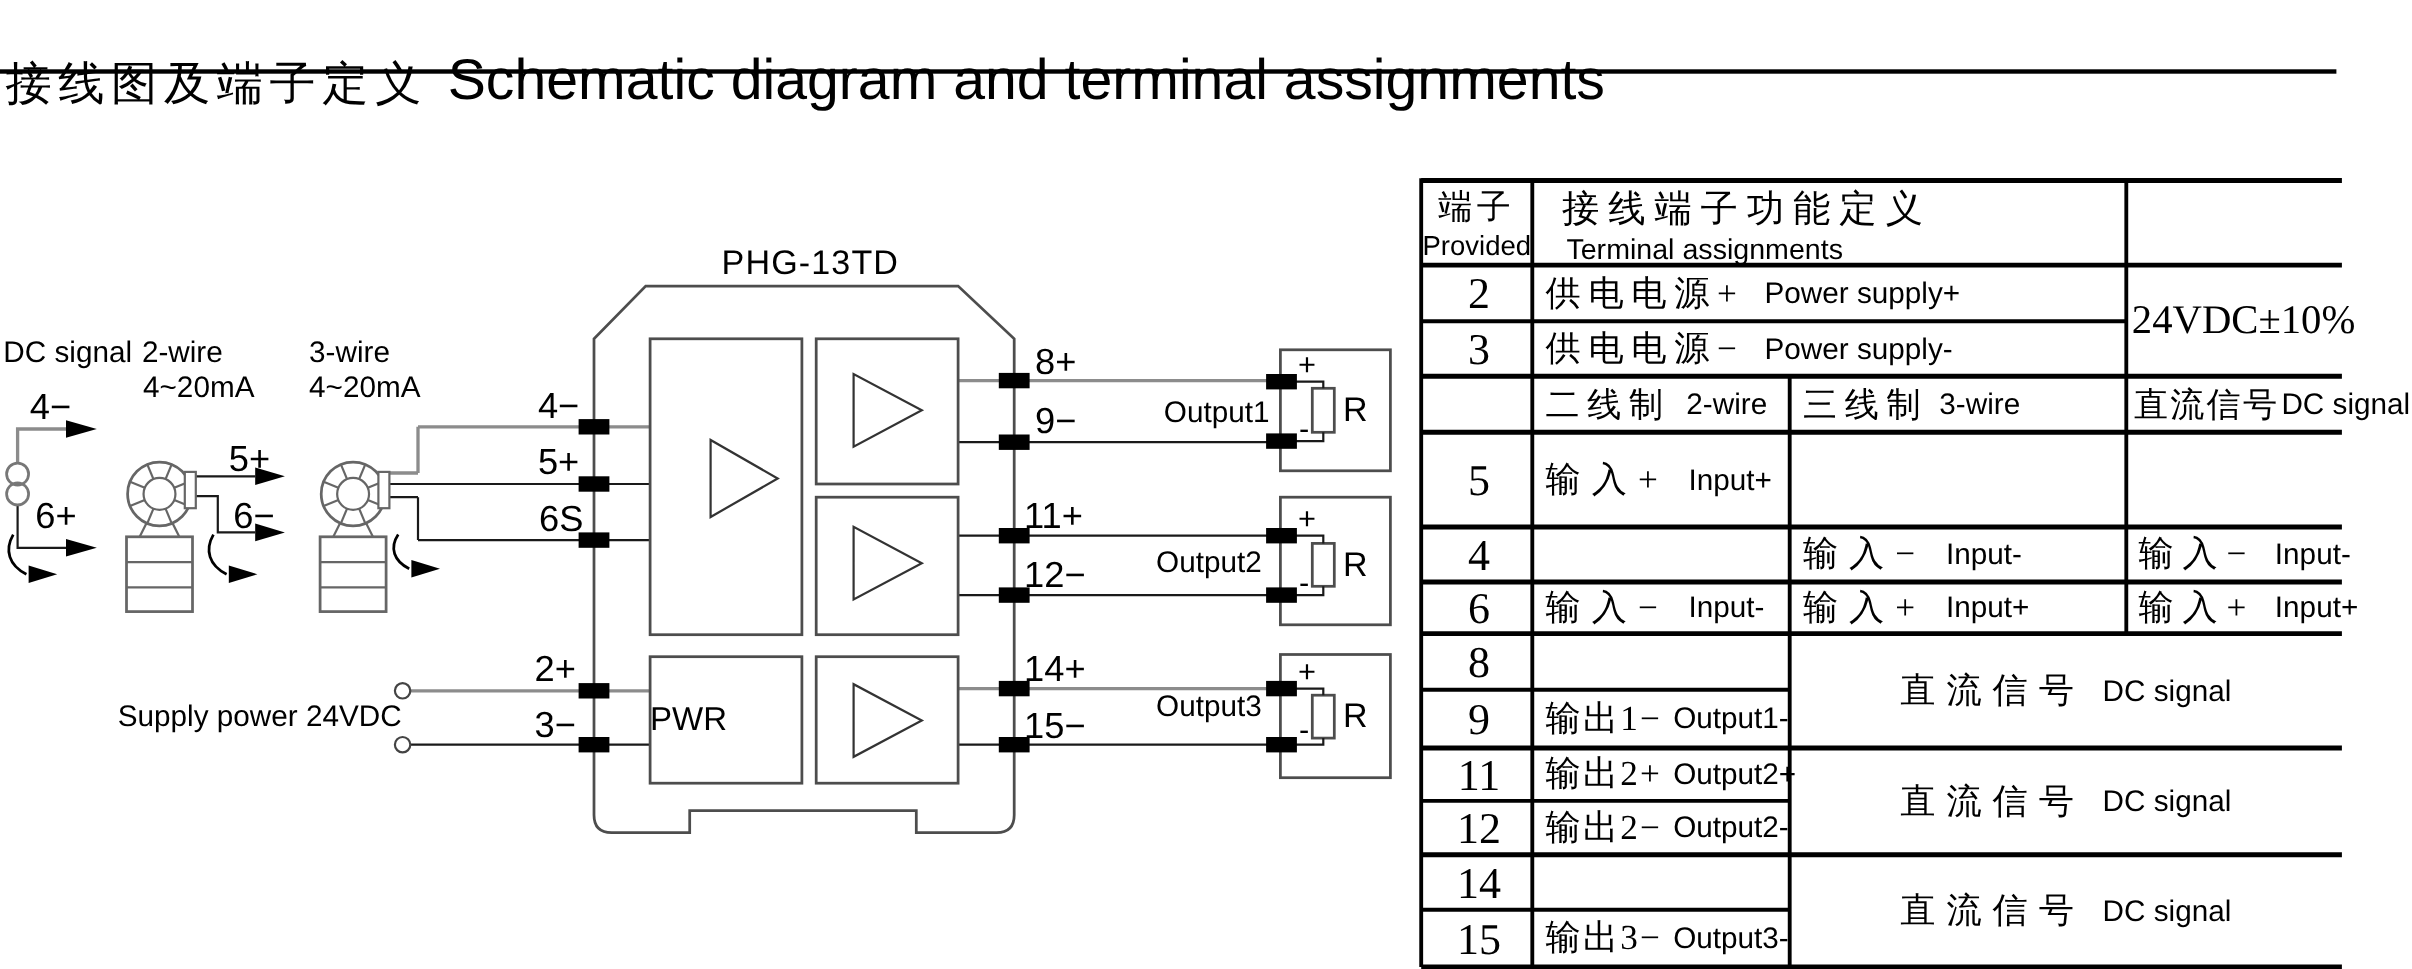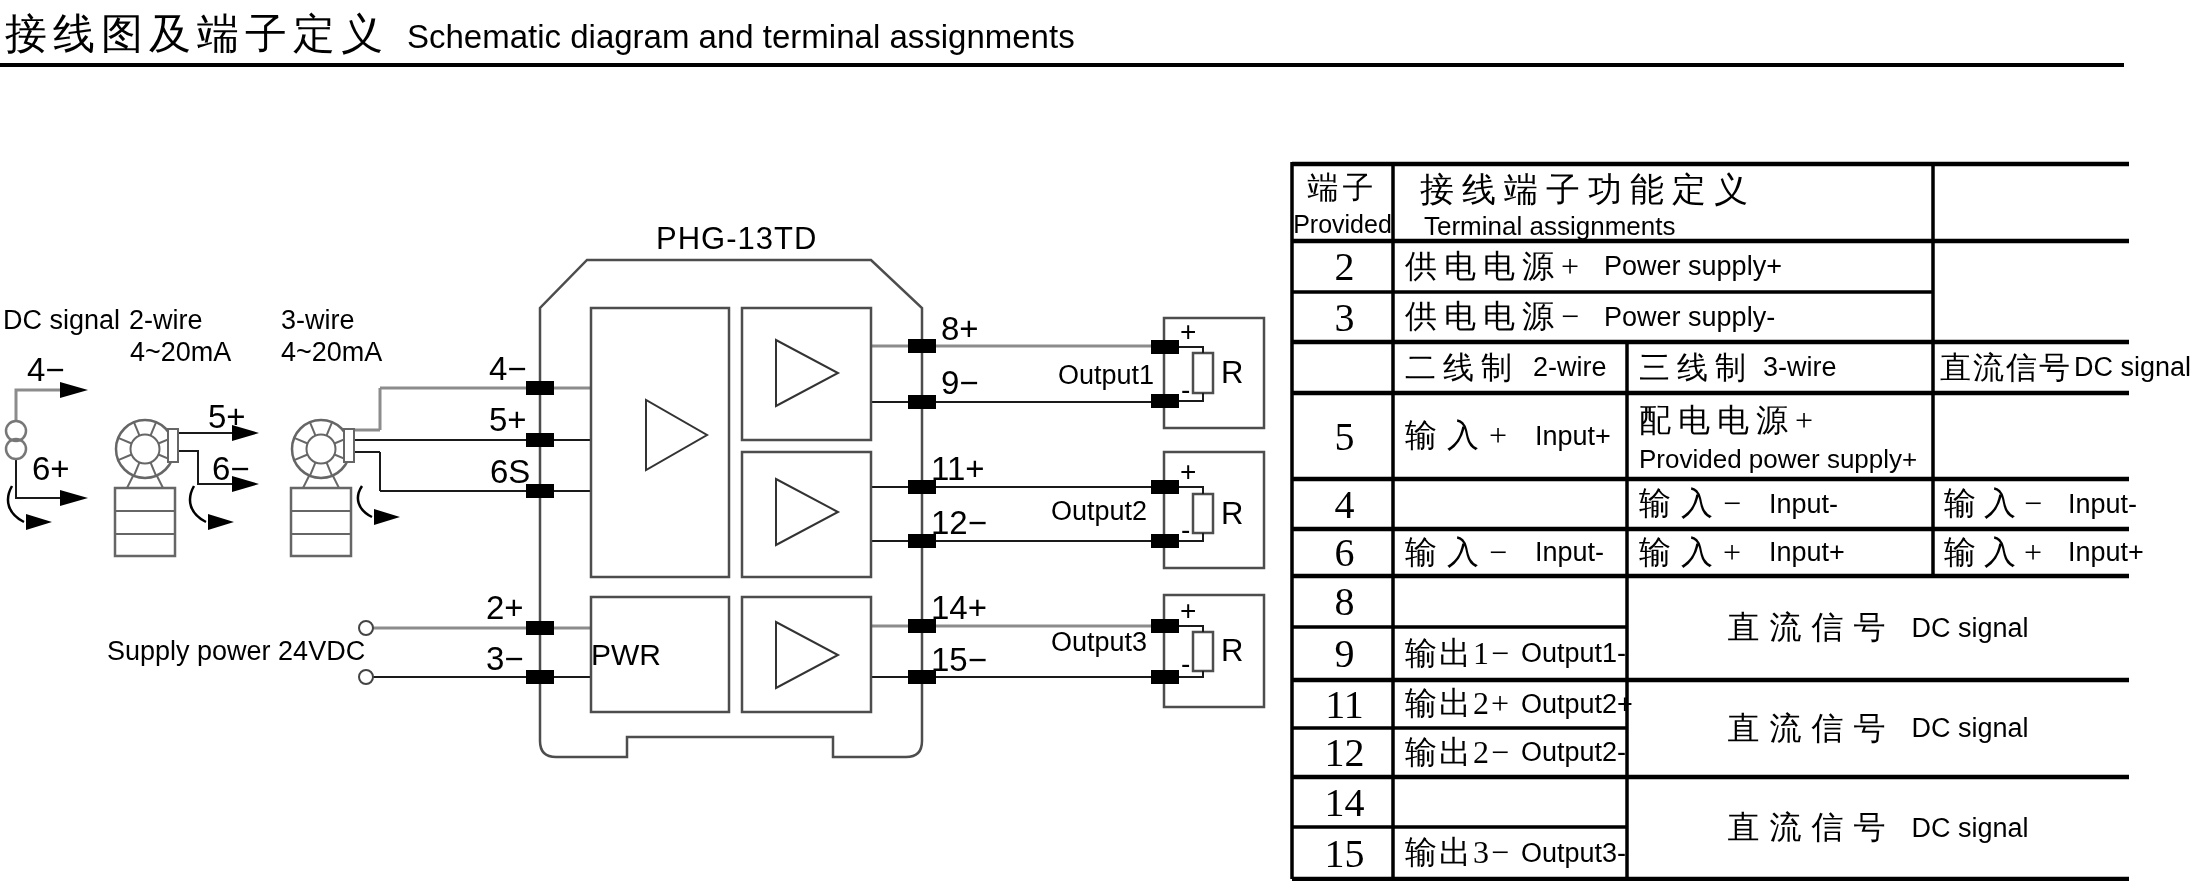--- a/index.html
+++ b/index.html
@@ -1,21 +1,21 @@
 <!DOCTYPE html>
 <html><head>
 <meta charset="utf-8">
 <style>
   html,body{margin:0;padding:0;background:#fff;}
   .page{position:relative;width:2193px;height:881px;background:#fff;overflow:hidden;
         font-family:"Liberation Sans",sans-serif;color:#000;}
   .abs{position:absolute;white-space:nowrap;}
   .title{position:absolute;left:5px;top:6px;display:flex;align-items:baseline;column-gap:18px;}
   .title .tzh{font-size:42px;letter-spacing:6px;font-weight:500;}
-  .title .ten{font-size:33px;}
+  .title .ten{font-size:52px;margin-top:37px;}
   .rule{position:absolute;left:0;top:63px;width:2124px;height:4px;background:#000;}
   .lbl{position:absolute;white-space:nowrap;font-size:33px;line-height:1;}
   .cap{position:absolute;white-space:nowrap;font-size:27px;line-height:1.15;}
   .sign{position:absolute;white-space:nowrap;font-size:28px;line-height:1;}
   .cell{position:absolute;display:flex;align-items:center;column-gap:18px;white-space:nowrap;}
   .zh{font-family:"Liberation Serif",serif;font-size:32px;letter-spacing:7px;}
   .en{font-family:"Liberation Sans",sans-serif;font-size:27px;letter-spacing:0;}
   .numcell{position:absolute;display:flex;align-items:center;justify-content:center;
            font-family:"Liberation Serif",serif;font-size:40px;}
   .center{justify-content:center;align-items:center;}
@@ -268,42 +268,39 @@
   <div class="numcell" style="left:1296px;top:827px;width:97px;height:52px">15</div>
 
   <div class="cell" style="left:1405px;top:241px;height:51px">
     <span class="zh">供电电源+</span>
     <span class="en">Power supply+</span>
   </div>
   <div class="cell" style="left:1405px;top:292px;height:50px">
     <span class="zh">供电电源−</span>
     <span class="en">Power supply-</span>
   </div>
+  <div class="spec" style="left:1938px;top:241px;height:101px">24VDC±10%</div>
 
   <div class="cell" style="left:1405px;top:342px;height:51px;column-gap:14px">
     <span class="zh" style="font-size:31px">二线制</span>
     <span class="en">2-wire</span>
   </div>
   <div class="cell" style="left:1639px;top:342px;height:51px;column-gap:10px">
     <span class="zh" style="font-size:31px">三线制</span>
     <span class="en">3-wire</span>
   </div>
   <div class="cell" style="left:1940px;top:342px;height:51px;column-gap:2px">
     <span class="zh" style="font-size:31px;letter-spacing:2px">直流信号</span>
     <span class="en">DC signal</span>
   </div>
 
   <div class="cell" style="left:1405px;top:393px;height:86px">
     <span class="zh" style="letter-spacing:10px">输入+</span>
     <span class="en">Input+</span>
   </div>
-  <div class="colcell" style="left:1639px;top:393px;height:86px">
-    <span class="zh" style="line-height:46px">配电电源+</span>
-    <span class="en" style="font-size:26px;line-height:32px">Provided power supply+</span>
-  </div>
   <div class="cell" style="left:1639px;top:479px;height:50px">
     <span class="zh" style="letter-spacing:10px">输入−</span>
     <span class="en">Input-</span>
   </div>
   <div class="cell" style="left:1944px;top:479px;height:50px">
     <span class="zh" style="letter-spacing:8px">输入−</span>
     <span class="en">Input-</span>
   </div>
   <div class="cell" style="left:1405px;top:529px;height:47px">
     <span class="zh" style="letter-spacing:10px">输入−</span>

